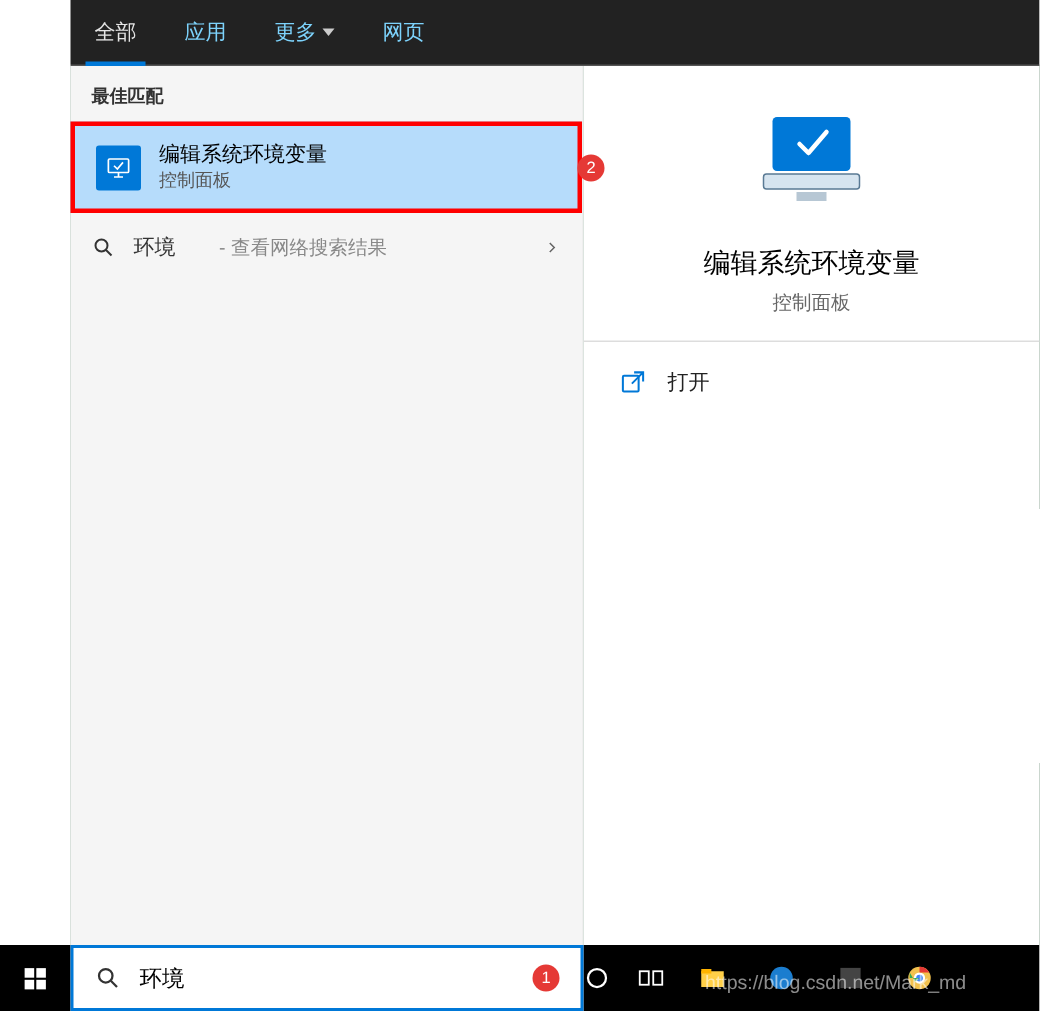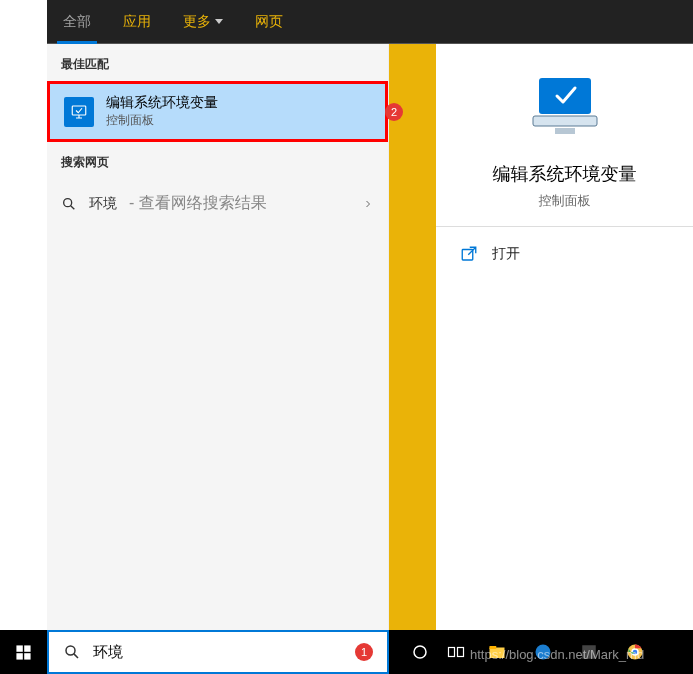--- a/index.html
+++ b/index.html
@@ -2,58 +2,58 @@
 <html><head>
   <meta charset="utf-8">
   <style>
     * { margin:0; padding:0; box-sizing:border-box; font-family:"Segoe UI","Microsoft YaHei",sans-serif; }
     body { width:693px; height:674px; background:#fff; overflow:hidden; position:relative; }
     .root { width:693px; height:674px; display:flex; flex-direction:column; background:#e5e5e5; }
 
     .gutter-left { position:absolute; left:0; top:0; width:47px; height:630px; background:#fff; }
 
     .topbar { height:44px; background:#222; color:#fff; display:flex; align-items:center; padding-left:47px; border-bottom:1px solid #555; }
-    .tab { padding:0 16px; height:44px; display:flex; align-items:center; color:#eab308; font-size:14px; cursor:pointer; position:relative; }
-    .tab.active { color:#a3a3a3; }
+    .tab { padding:0 16px; height:44px; display:flex; align-items:center; color:#7dd3fc; font-size:14px; cursor:pointer; position:relative; }
+    .tab.active { color:#e5e5e5; }
     .tab.active::after { content:""; position:absolute; bottom:0; left:10px; right:10px; height:3px; background:#0078d7; }
     .tab .caret { display:inline-block; margin-left:4px; width:0; height:0; border-left:4px solid transparent; border-right:4px solid transparent; border-top:5px solid #ccc; }
 
-    .main { flex:1; display:flex; position:absolute; left:47px; top:44px; right:0; bottom:44px; background:#eab308;gap:47px; }
+    .main { flex:1; display:flex; position:absolute; left:47px; top:44px; right:0; bottom:44px; background:#14532d; }
     .left  { width:342px; background:#f5f5f5; display:flex; flex-direction:column; border-right:1px solid #eee;}
     .right { flex:1; background:#fff; display:flex; flex-direction:column; }
 
     .section-head { font-size:12px; font-weight:600; color:#333; padding:12px 14px 8px 14px; background:#f5f5f5; }
     .best { display:flex; align-items:center; background:#b6dcfb; padding:10px 14px; gap:12px; position:relative; border:3px solid #ff0000; }
     .best .ico { width:30px; height:30px; background:#0078d7; border-radius:2px; display:flex; align-items:center; justify-content:center; }
     .best .ico svg { width:18px; height:18px; }
     .best .txt .title { font-size:14px; color:#000; }
     .best .txt .sub { font-size:12px; color:#555; }
     .badge { position:absolute; right:-18px; top:50%; transform:translateY(-50%); width:18px; height:18px; border-radius:50%; background:#e53935; color:#fff; font-size:11px; display:flex; align-items:center; justify-content:center; }
 
     .webrow { display:flex; align-items:center; padding:14px 14px; gap:12px; background:#f5f5f5; color:#333; position:relative; }
     .webrow .mag { width:16px; height:16px; }
     .webrow .main-t { font-size:14px; }
-    .webrow .sub-t { font-size:16px; color:#888; margin-left:0; }
+    .webrow .sub-t { font-size:13px; color:#888; margin-left:17px; }
     .webrow .chev { position:absolute; right:14px; }
 
     .preview { padding:32px 16px 16px; text-align:center; border-bottom:1px solid #ddd; }
     .preview .big-ico { display:inline-block; }
     .preview h3 { font-size:18px; font-weight:400; margin-top:18px; }
     .preview .sub { font-size:13px; color:#666; margin-top:6px; }
     .actions { padding:8px 0; }
     .action { display:flex; align-items:flex-start; gap:14px; padding:10px 24px; font-size:14px; color:#222; cursor:pointer; }
     .action svg { width:18px; height:18px; }
 
     .taskbar { position:absolute; left:0; right:0; bottom:0; height:44px; background:#000; display:flex; align-items:center; }
     .start { width:47px; height:44px; display:flex; align-items:center; justify-content:center; }
     .start svg { width:17px; height:17px; }
     .search { width:342px; height:44px; background:#fff; display:flex; align-items:center; padding:0 14px; gap:12px; border:2px solid #0078d7; position:relative;}
     .search input { border:none; outline:none; font-size:15px; flex:1; background:transparent; }
     .search .badge1 { width:18px; height:18px; border-radius:50%; background:#e53935; color:#fff; font-size:11px; display:flex; align-items:center; justify-content:center; }
-    .tb-icons { display:flex; align-items:center; gap:18px; padding-left:22px; color:#fff; }
+    .tb-icons { display:flex; align-items:center; gap:18px; color:#fff; }
     .tb-icons .wm { position:absolute; left:470px; bottom:12px; color:rgba(255,255,255,0.55); font-size:13px; white-space:nowrap; pointer-events:none;}
     .tb-icons svg{width:18px;height:18px;}
     .app-ico{width:28px;height:28px;display:flex;align-items:center;justify-content:center;}
 
     .blank-left { flex:1; background:#f5f5f5; }
   </style>
 </head>
 <body>
 
 <div class="root">
@@ -87,21 +87,20 @@
               <path d="M8 20h8M12 16v4"></path>
             </svg>
         </div>
         <div class="txt">
           <div class="title">编辑系统环境变量</div>
           <div class="sub">控制面板</div>
         </div>
         <div class="badge">2</div>
       </div>
 
-      <div class="section-head">搜索网页</div>
 
       <div class="webrow">
         <svg class="mag" viewBox="0 0 24 24" fill="none" stroke="#333" stroke-width="2">
             <circle cx="10" cy="10" r="6"></circle>
             <path d="m20 20-5.5-5.5"></path>
           </svg>
         <span class="main-t">环境</span>
         <span class="sub-t">- 查看网络搜索结果</span>
         <svg class="chev" width="12" height="12" viewBox="0 0 24 24" fill="none" stroke="#666" stroke-width="2">
             <path d="m9 6 6 6-6 6"></path>

